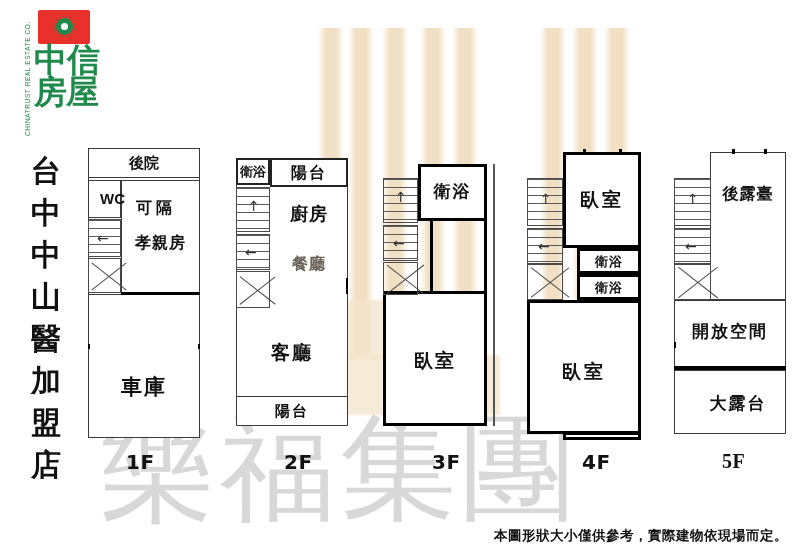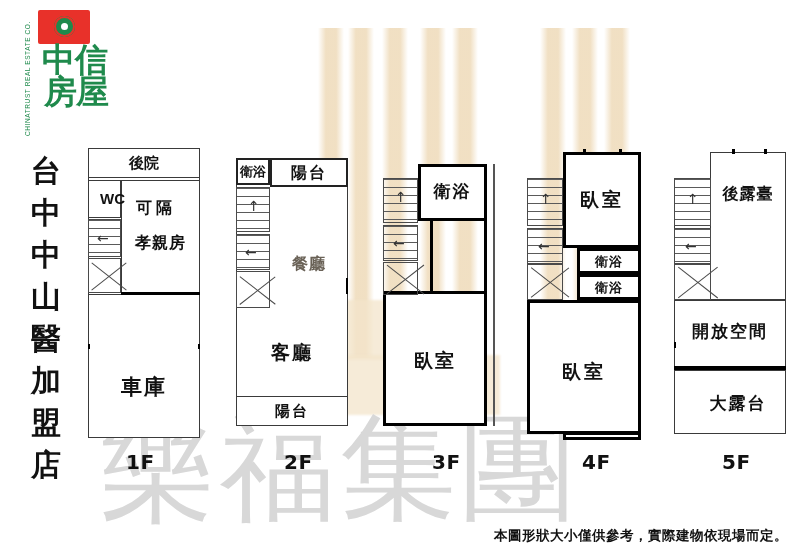--- a/index.html
+++ b/index.html
@@ -96,21 +96,21 @@
   .logo-chars {
     position: absolute;
     left: 10px; top: 36px;
     width: 74px;
     font-size: 33px;
     font-weight: 700;
     color: #1f8a4c;
     line-height: 32px;
     letter-spacing: 0px;
     font-family: "DejaVu Sans", sans-serif;
-    text-align: right;
+    text-align: left;
   }
   .logo-chars span { display: block; }
   .logo-chars .row2 { margin-left: 0px; letter-spacing: -1px; }
 
   
   .shop-title {
     position: absolute;
     left: 20px; top: 150px;
     width: 52px;
     font-size: 30px;
@@ -290,20 +290,21 @@
     <div class="rmlabel" style="left:34px;top:5px;width:78px;font-size:16px;letter-spacing:2px;">陽台</div>
 
     <div class="stairs" style="left:0;top:29px;width:34px;height:45px;"></div>
     <div class="arrow" style="left:12px;top:41px;">↑</div>
 
     <div class="stairs" style="left:0;top:76px;width:34px;height:36px;"></div>
     <div class="arrow" style="left:9px;top:87px;">←</div>
 
     <div class="shaft" style="left:0;top:113px;width:34px;height:37px;"></div>
 
+    <div class="rmlabel" style="left:34px;top:44px;width:78px;font-size:18px;letter-spacing:1px;">廚房</div>
     <div class="rmlabel" style="left:34px;top:96px;width:78px;font-size:16px;letter-spacing:1px;color:#6a6257;">餐廳</div>
     <div class="rmlabel" style="left:10px;top:182px;width:92px;font-size:19px;letter-spacing:2px;">客廳</div>
 
     <div class="box wall-thin fill-w" style="left:0;top:238px;width:112px;height:30px;"></div>
     <div class="rmlabel" style="left:0;top:244px;width:112px;font-size:15px;letter-spacing:2px;">陽台</div>
 
     <div class="seg" style="left:110px;top:120px;width:2px;height:16px;"></div>
   </div>
   <div class="floor-label" style="left:284px;top:450px;">2F</div>
 
@@ -384,17 +385,17 @@
     <div class="box fill-w" style="left:26px;top:214px;width:22px;height:2px;"></div>
     <div class="box fill-w" style="left:68px;top:214px;width:22px;height:2px;"></div>
 
     <div class="box wall-thin fill-w" style="left:0;top:218px;width:112px;height:64px;"></div>
     <div class="rmlabel" style="left:0;top:240px;width:128px;font-size:17px;letter-spacing:2px;">大露台</div>
 
     <div class="seg" style="left:58px;top:-3px;width:3px;height:5px;"></div>
     <div class="seg" style="left:90px;top:-3px;width:3px;height:5px;"></div>
     <div class="seg" style="left:0;top:190px;width:2px;height:6px;"></div>
   </div>
-  <div class="floor-label" style="left:722px;top:450px;">5F</div>
+  <div class="floor-label" style="left:722px;top:450px;font-family:Liberation Serif, serif;">5F</div>
 
   <div class="disclaimer">本圖形狀大小僅供參考，實際建物依現場而定。</div>
 
 </div>
 
 </body></html>

